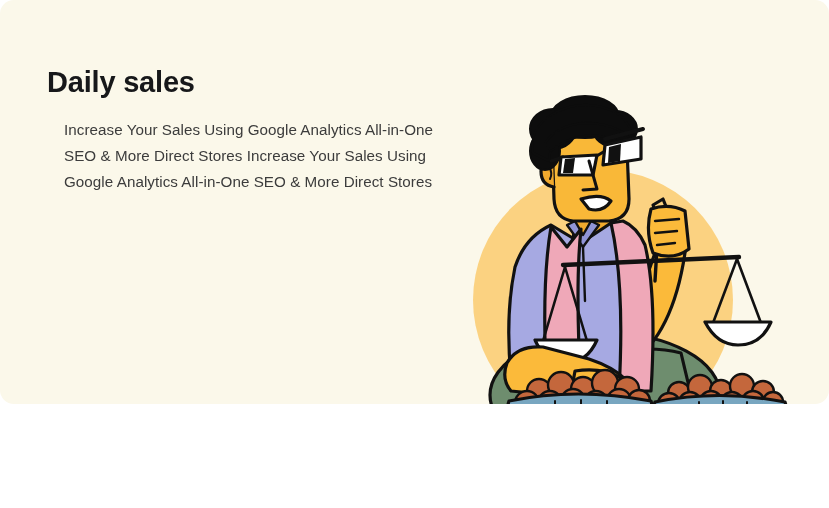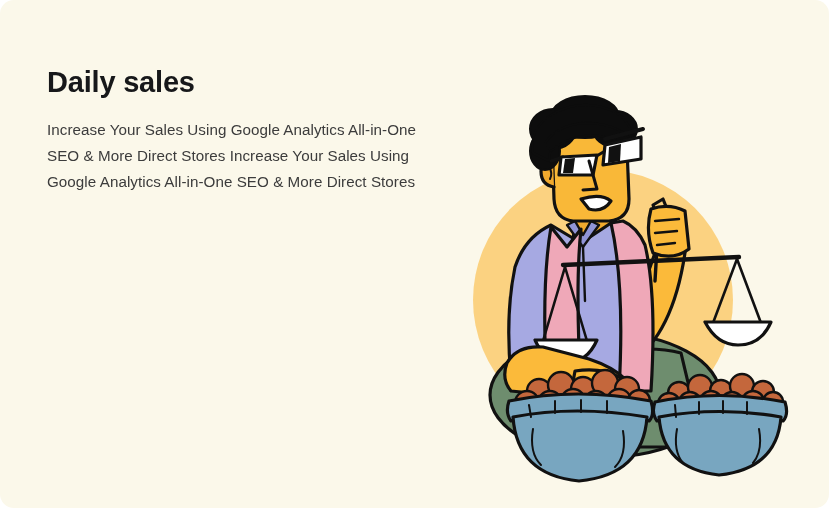--- a/index.html
+++ b/index.html
@@ -11,42 +11,42 @@
     width: 829px;
     height: 508px;
     font-family: "Liberation Sans", sans-serif;
     overflow: hidden;
   }
   #card {
     position: absolute;
     left: 0;
     top: 0;
     width: 829px;
-    height: 508px;
+    height: 404px;
     background: #FBF8EA;
     border-radius: 14px;
     overflow: hidden;
     box-sizing: border-box;
   }
   #text-block {
     position: absolute;
     left: 47px;
     top: 64px;
     width: 410px;
   }
   #page-title {
     margin: 0;
     font-size: 29px;
     font-weight: bold;
     letter-spacing: -0.2px;
     color: #17181A;
     line-height: 36px;
   }
   #page-description {
-    margin: 0;
+    margin: 17px;
     margin-top: 17px;
     font-size: 15.2px;
     font-weight: normal;
     color: #3C3C3C;
     line-height: 26px;
     letter-spacing: 0.05px;
     width: 404px;
   }
   #illustration {
     position: absolute;

